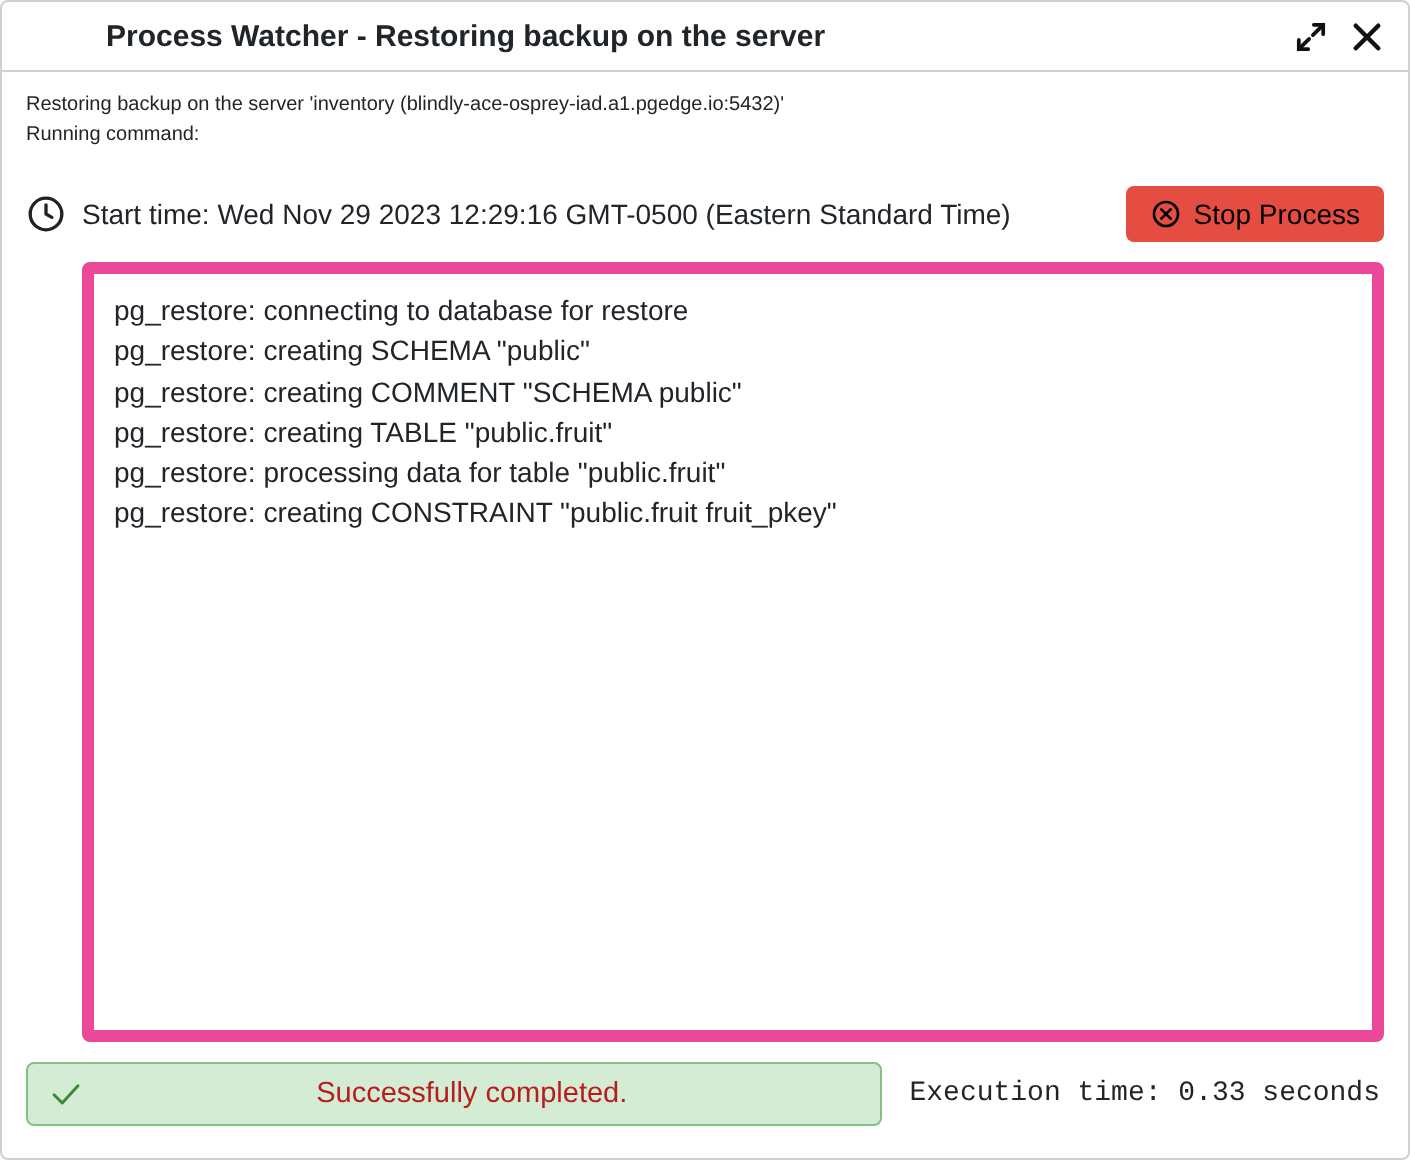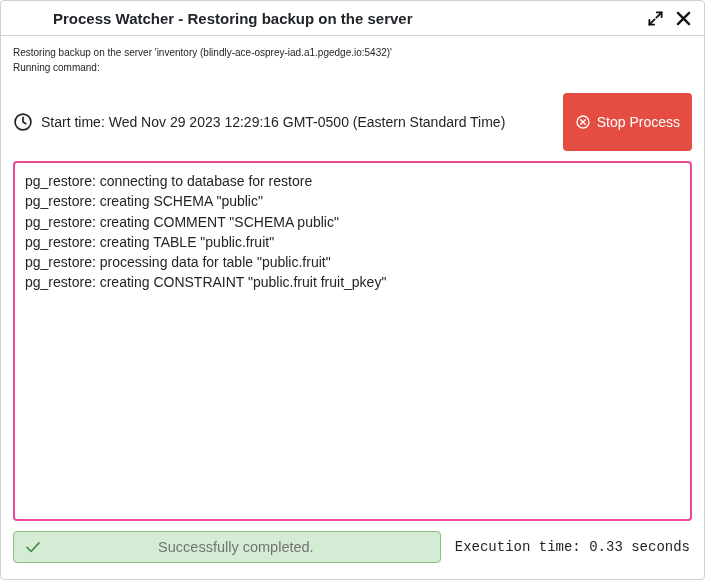--- a/index.html
+++ b/index.html
@@ -79,44 +79,45 @@
       font-size: 14px;
       justify-content: space-between;
     }
     .clock-icon {
       width: 20px;
       height: 20px;
       flex-shrink: 0;
     }
     .stop-btn {
       background: #e54d42;
-      color: #ffffff;
+      color: #000000;
       border: none;
       border-radius: 4px;
-      padding: 21px 12px;
+      padding: 6px 12px;
       font-size: 14px;
       display: flex;
       align-items: center;
       gap: 6px;
       cursor: pointer;
       white-space: nowrap;
     }
     .stop-btn svg {
       width: 16px;
       height: 16px;
     }
     .log-box {
-      border: 2px solid #ec4899;
+      border: 6px solid #ec4899;
       border-radius: 4px;
       padding: 8px 10px;
       font-size: 14px;
       line-height: 1.45;
       flex: 1;
       overflow: auto;
       white-space: pre-line;
+      margin-left: 28px;
     }
     .footer {
       display: flex;
       align-items: stretch;
       gap: 14px;
       padding: 10px 0 12px 0;
     }
     .status-bar {
       flex: 1;
       background: #d5ecd4;
@@ -129,21 +130,21 @@
       color: #2c5f2a;
     }
     .status-bar .check {
       width: 18px;
       height: 18px;
       flex-shrink: 0;
     }
     .status-text {
       flex: 1;
       text-align: center;
-      color: #737373;
+      color: #b91c1c;
       font-size: 14.5px;
     }
     .exec-time {
       display: flex;
       align-items: center;
       font-size: 14px;
       white-space: nowrap;
       padding-right: 2px;
       font-family: Liberation Mono, monospace;
     }

